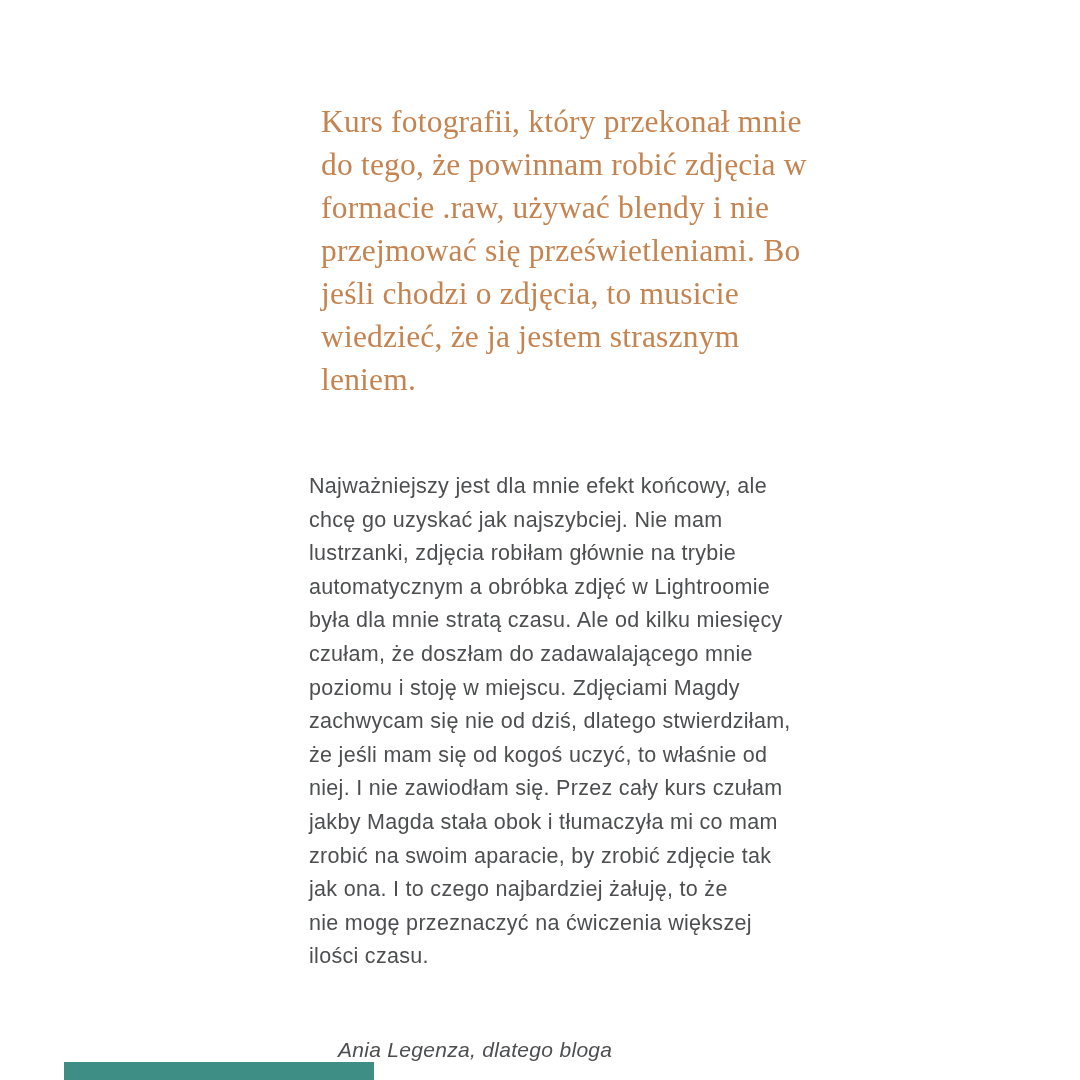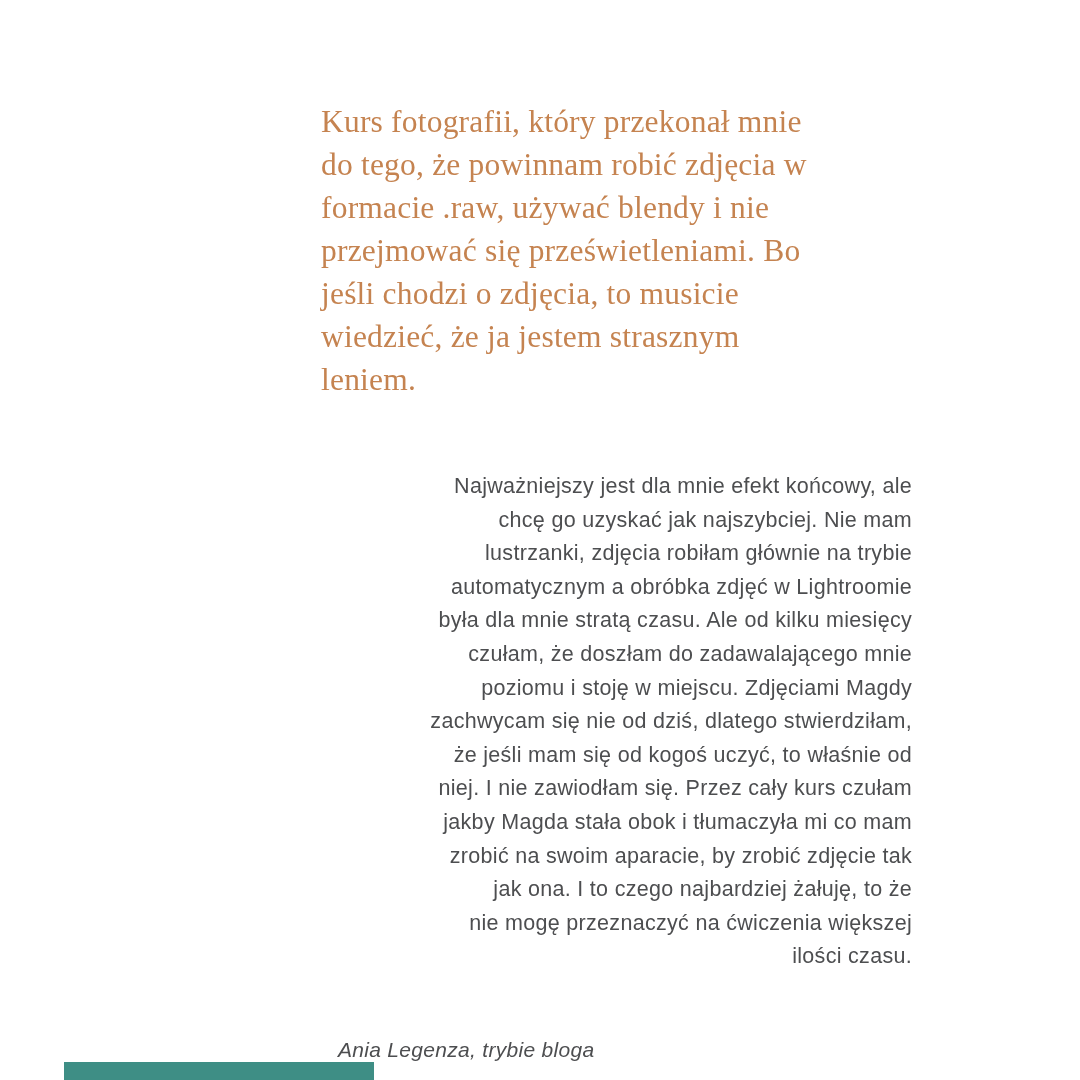--- a/index.html
+++ b/index.html
@@ -24,30 +24,29 @@
     width: 540px;
     font-family: "Liberation Serif", "DejaVu Serif", serif;
     font-size: 31.5px;
     line-height: 43px;
     font-weight: 400;
     letter-spacing: 0.2px;
     white-space: pre-line;
   }
   .quote-body {
     position: absolute;
-    left: 268px;
+    left: 245px;
     top: 406px;
     width: 580px;
     font-family: "Liberation Sans", sans-serif;
     font-size: 21.5px;
     line-height: 33.6px;
     font-weight: 400;
     letter-spacing: 0.3px;
     white-space: pre-line;
-    text-align: right;
   }
   .quote-attribution {
     position: absolute;
     left: 258px;
     top: 952px;
     width: 500px;
     font-family: "Liberation Sans", sans-serif;
     font-style: italic;
     font-size: 21px;
     line-height: 35.5px;
@@ -85,19 +84,19 @@
 zachwycam się nie od dziś, dlatego stwierdziłam,
 że jeśli mam się od kogoś uczyć, to właśnie od
 niej. I nie zawiodłam się. Przez cały kurs czułam
 jakby Magda stała obok i tłumaczyła mi co mam
 zrobić na swoim aparacie, by zrobić zdjęcie tak
 jak ona. I to czego najbardziej żałuję, to że
 nie mogę przeznaczyć na ćwiczenia większej
 ilości czasu.</div>
 
   <div class="quote-attribution" style="color: rgb(77, 78, 80);">
-    <div>Ania Legenza, trybie bloga</div>
+    <div>Ania Legenza, dlatego bloga</div>
     <div>www.automatycznym.pl</div>
   </div>
 
   <div class="accent-bar" style="background-color: rgb(62, 142, 133);"></div>
 
 </div>
 
 </body></html>

